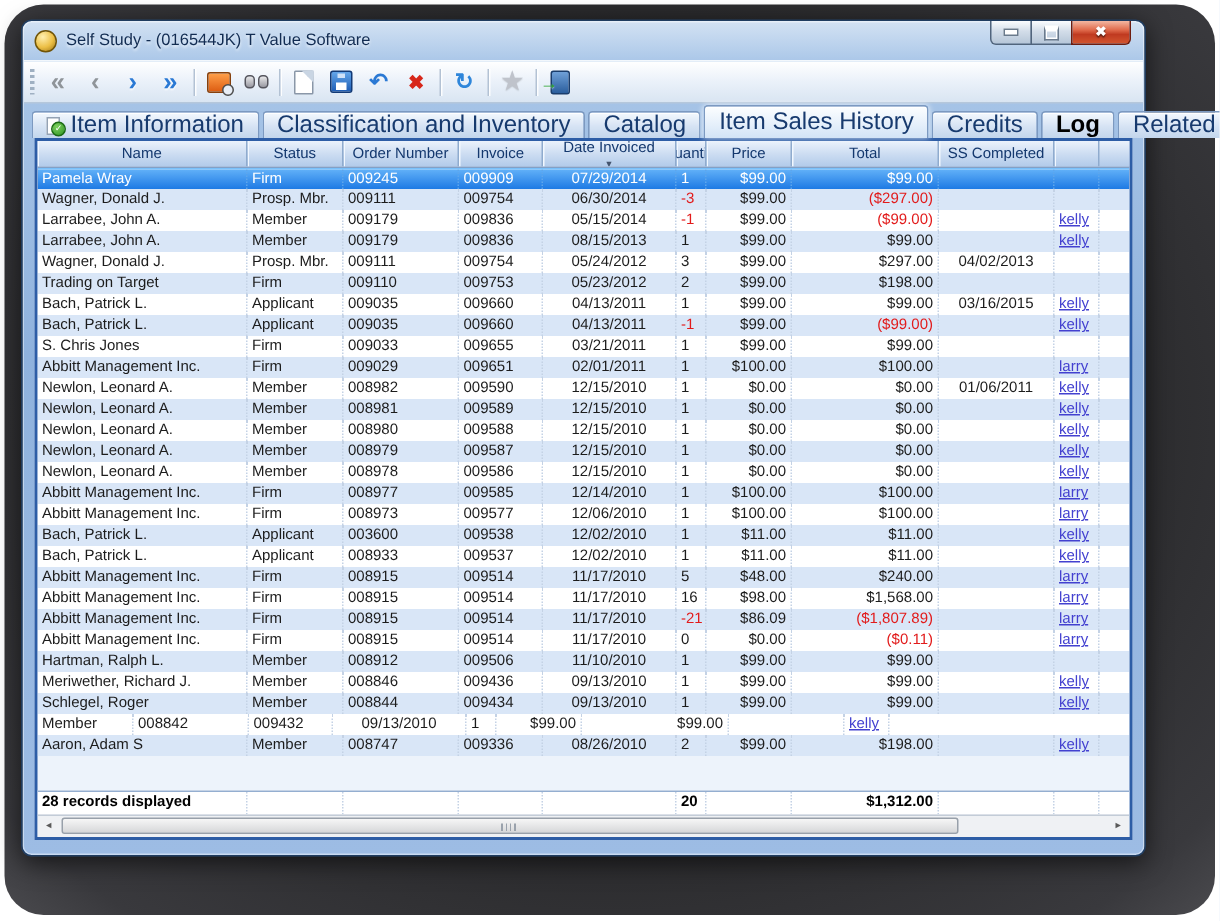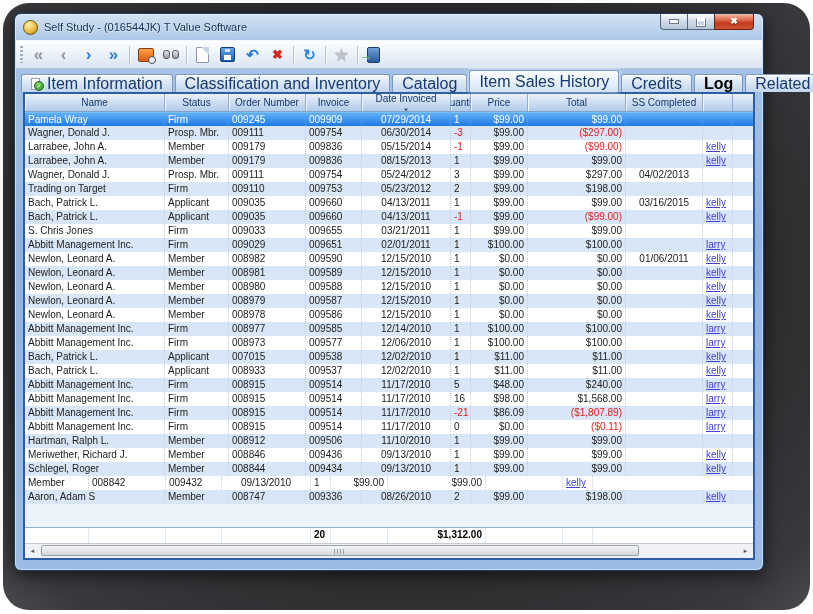--- a/index.html
+++ b/index.html
@@ -455,21 +455,21 @@
           <div class="cell c4 a-center">12/06/2010</div>
           <div class="cell c5 a-left">1</div>
           <div class="cell c6 a-right">$100.00</div>
           <div class="cell c7 a-right">$100.00</div>
           <div class="cell c8 a-center"></div>
           <div class="cell c9 a-left"><a class="cl">larry</a></div>
         </div>
         <div class="row alt">
           <div class="cell c0 a-left">Bach, Patrick L.</div>
           <div class="cell c1 a-left">Applicant</div>
-          <div class="cell c2 a-left">007015</div>
+          <div class="cell c2 a-left">003600</div>
           <div class="cell c3 a-left">009538</div>
           <div class="cell c4 a-center">12/02/2010</div>
           <div class="cell c5 a-left">1</div>
           <div class="cell c6 a-right">$11.00</div>
           <div class="cell c7 a-right">$11.00</div>
           <div class="cell c8 a-center"></div>
           <div class="cell c9 a-left"><a class="cl">kelly</a></div>
         </div>
         <div class="row">
           <div class="cell c0 a-left">Bach, Patrick L.</div>
@@ -585,20 +585,21 @@
           <div class="cell c3 a-left">009336</div>
           <div class="cell c4 a-center">08/26/2010</div>
           <div class="cell c5 a-left">2</div>
           <div class="cell c6 a-right">$99.00</div>
           <div class="cell c7 a-right">$198.00</div>
           <div class="cell c8 a-center"></div>
           <div class="cell c9 a-left"><a class="cl">kelly</a></div>
         </div>
       </div>
     <div class="gfoot">
+      <div class="fcell c0 a-left">28 records displayed</div>
       <div class="fcell c1"></div>
       <div class="fcell c2"></div>
       <div class="fcell c3"></div>
       <div class="fcell c4"></div>
       <div class="fcell c5 a-left">20</div>
       <div class="fcell c6"></div>
       <div class="fcell c7 a-right">$1,312.00</div>
       <div class="fcell c8"></div>
       <div class="fcell c9"></div>
     </div>

